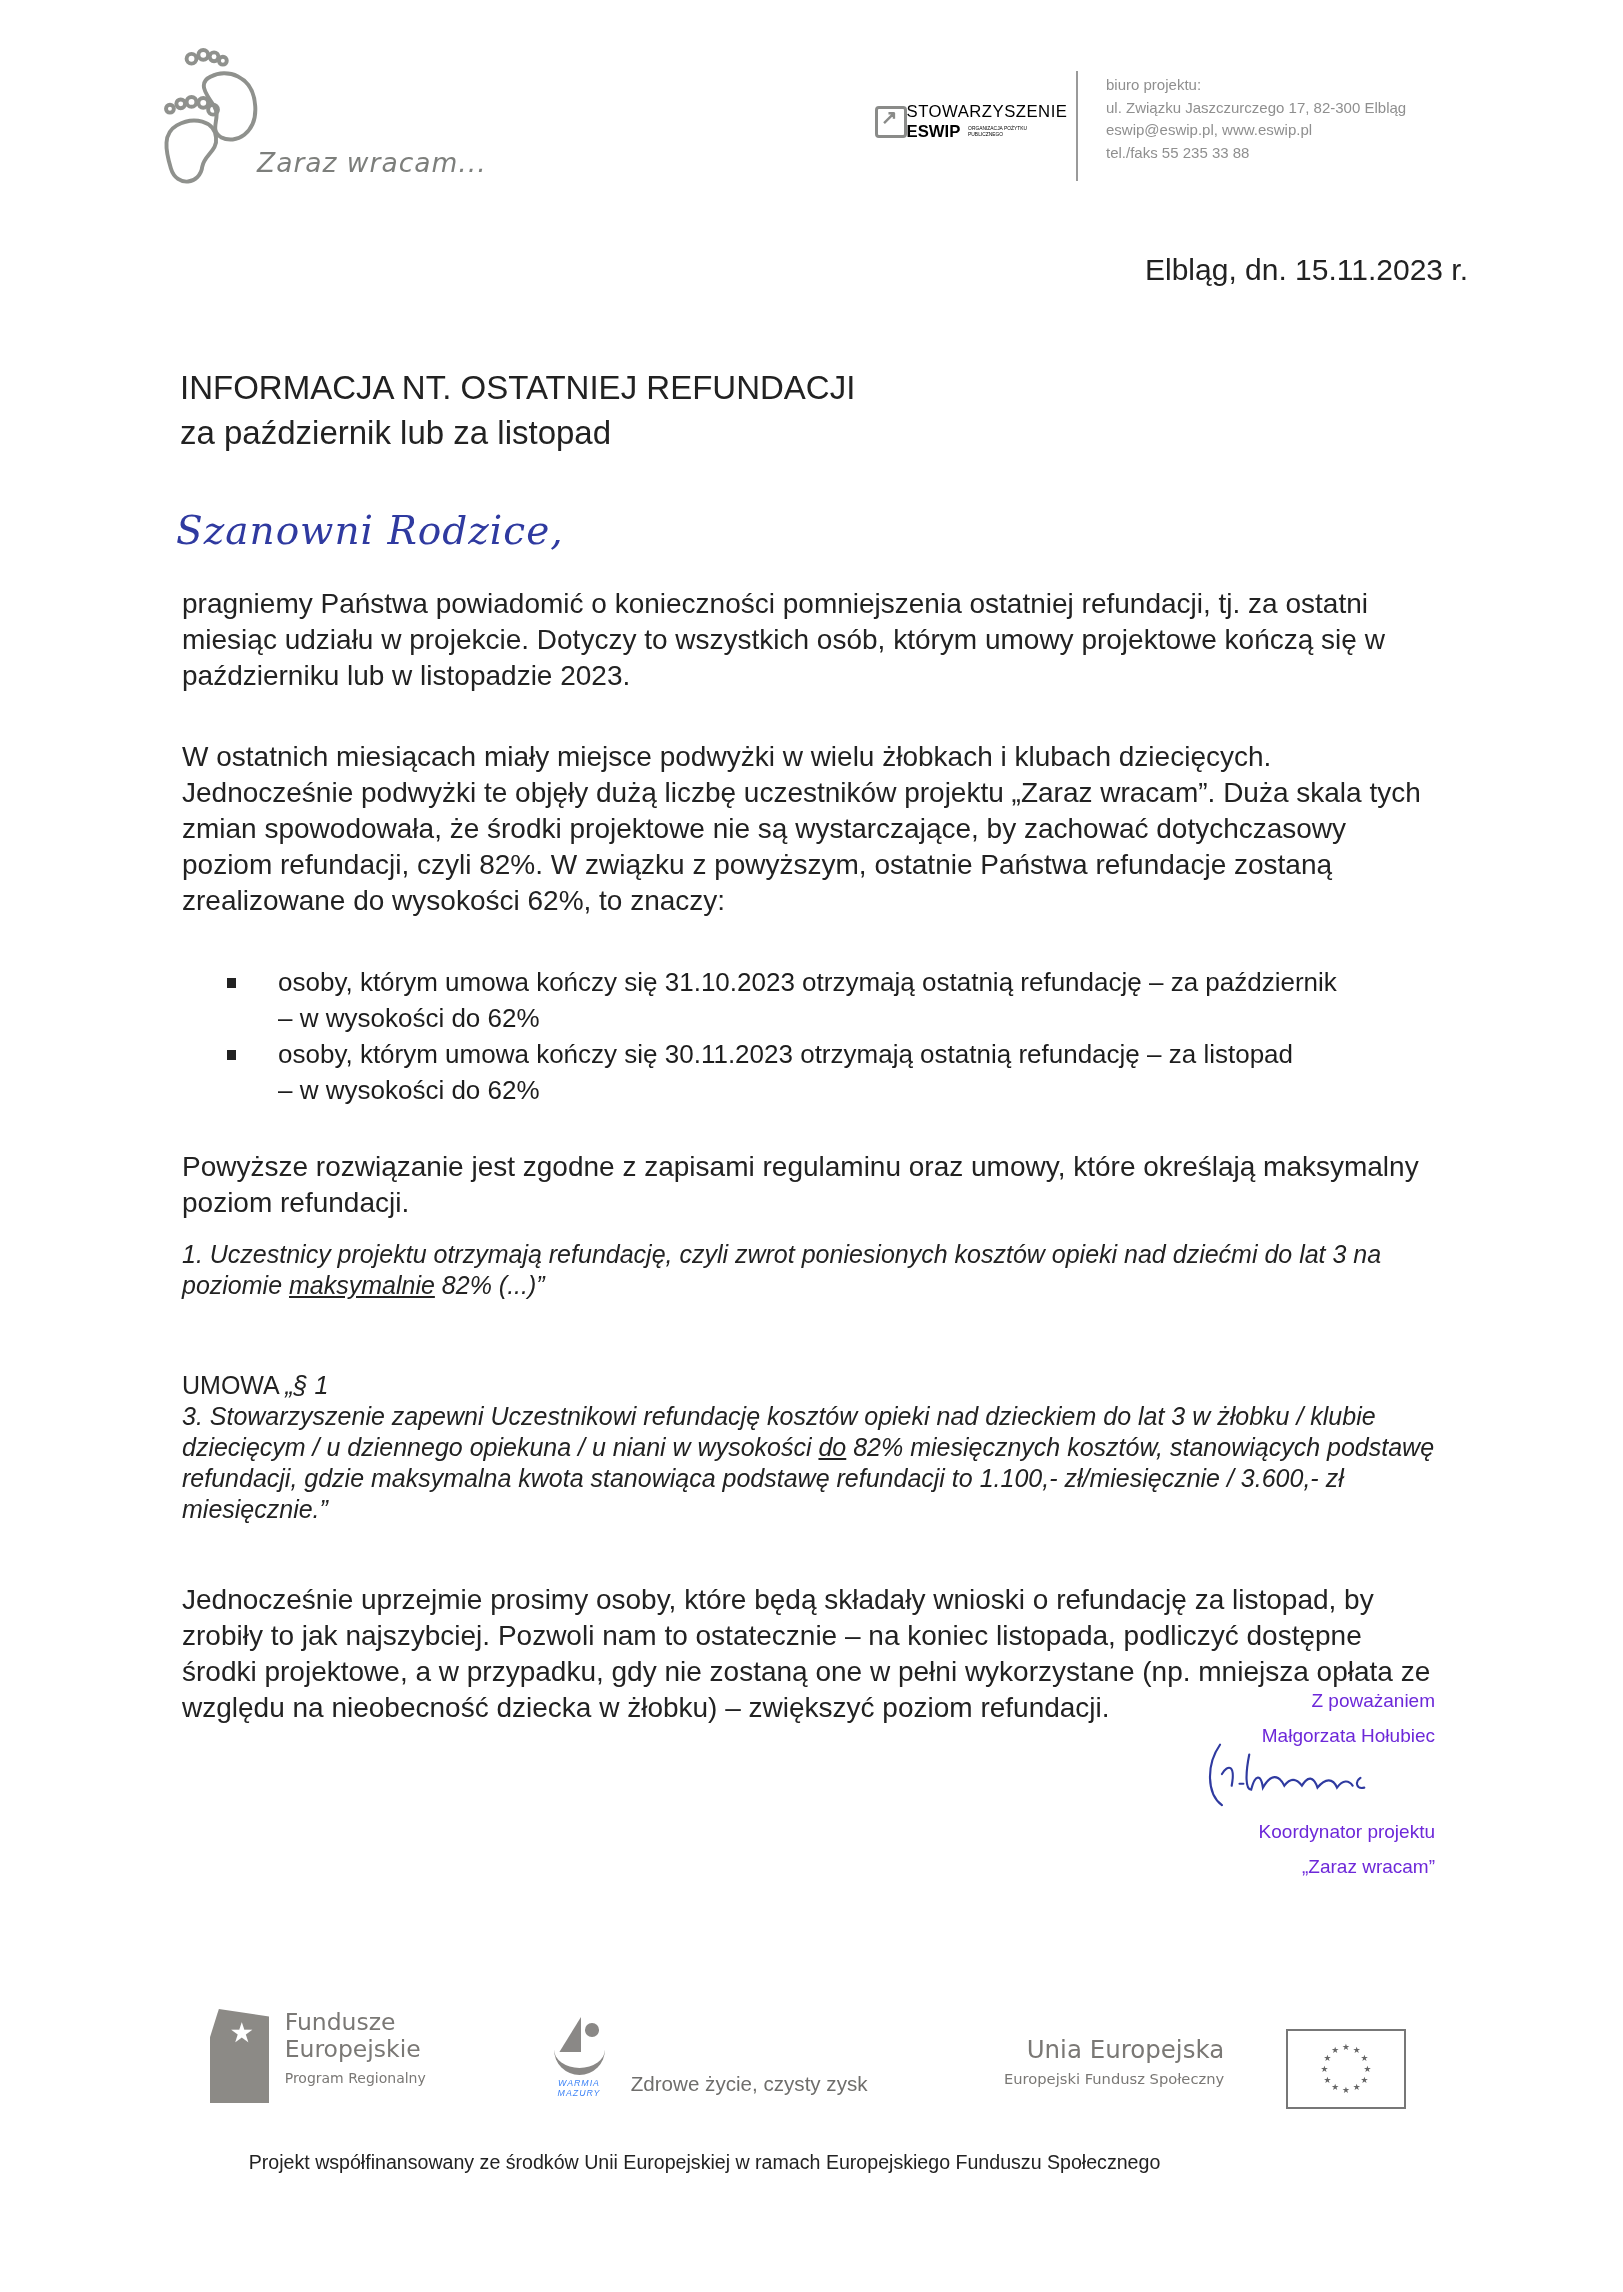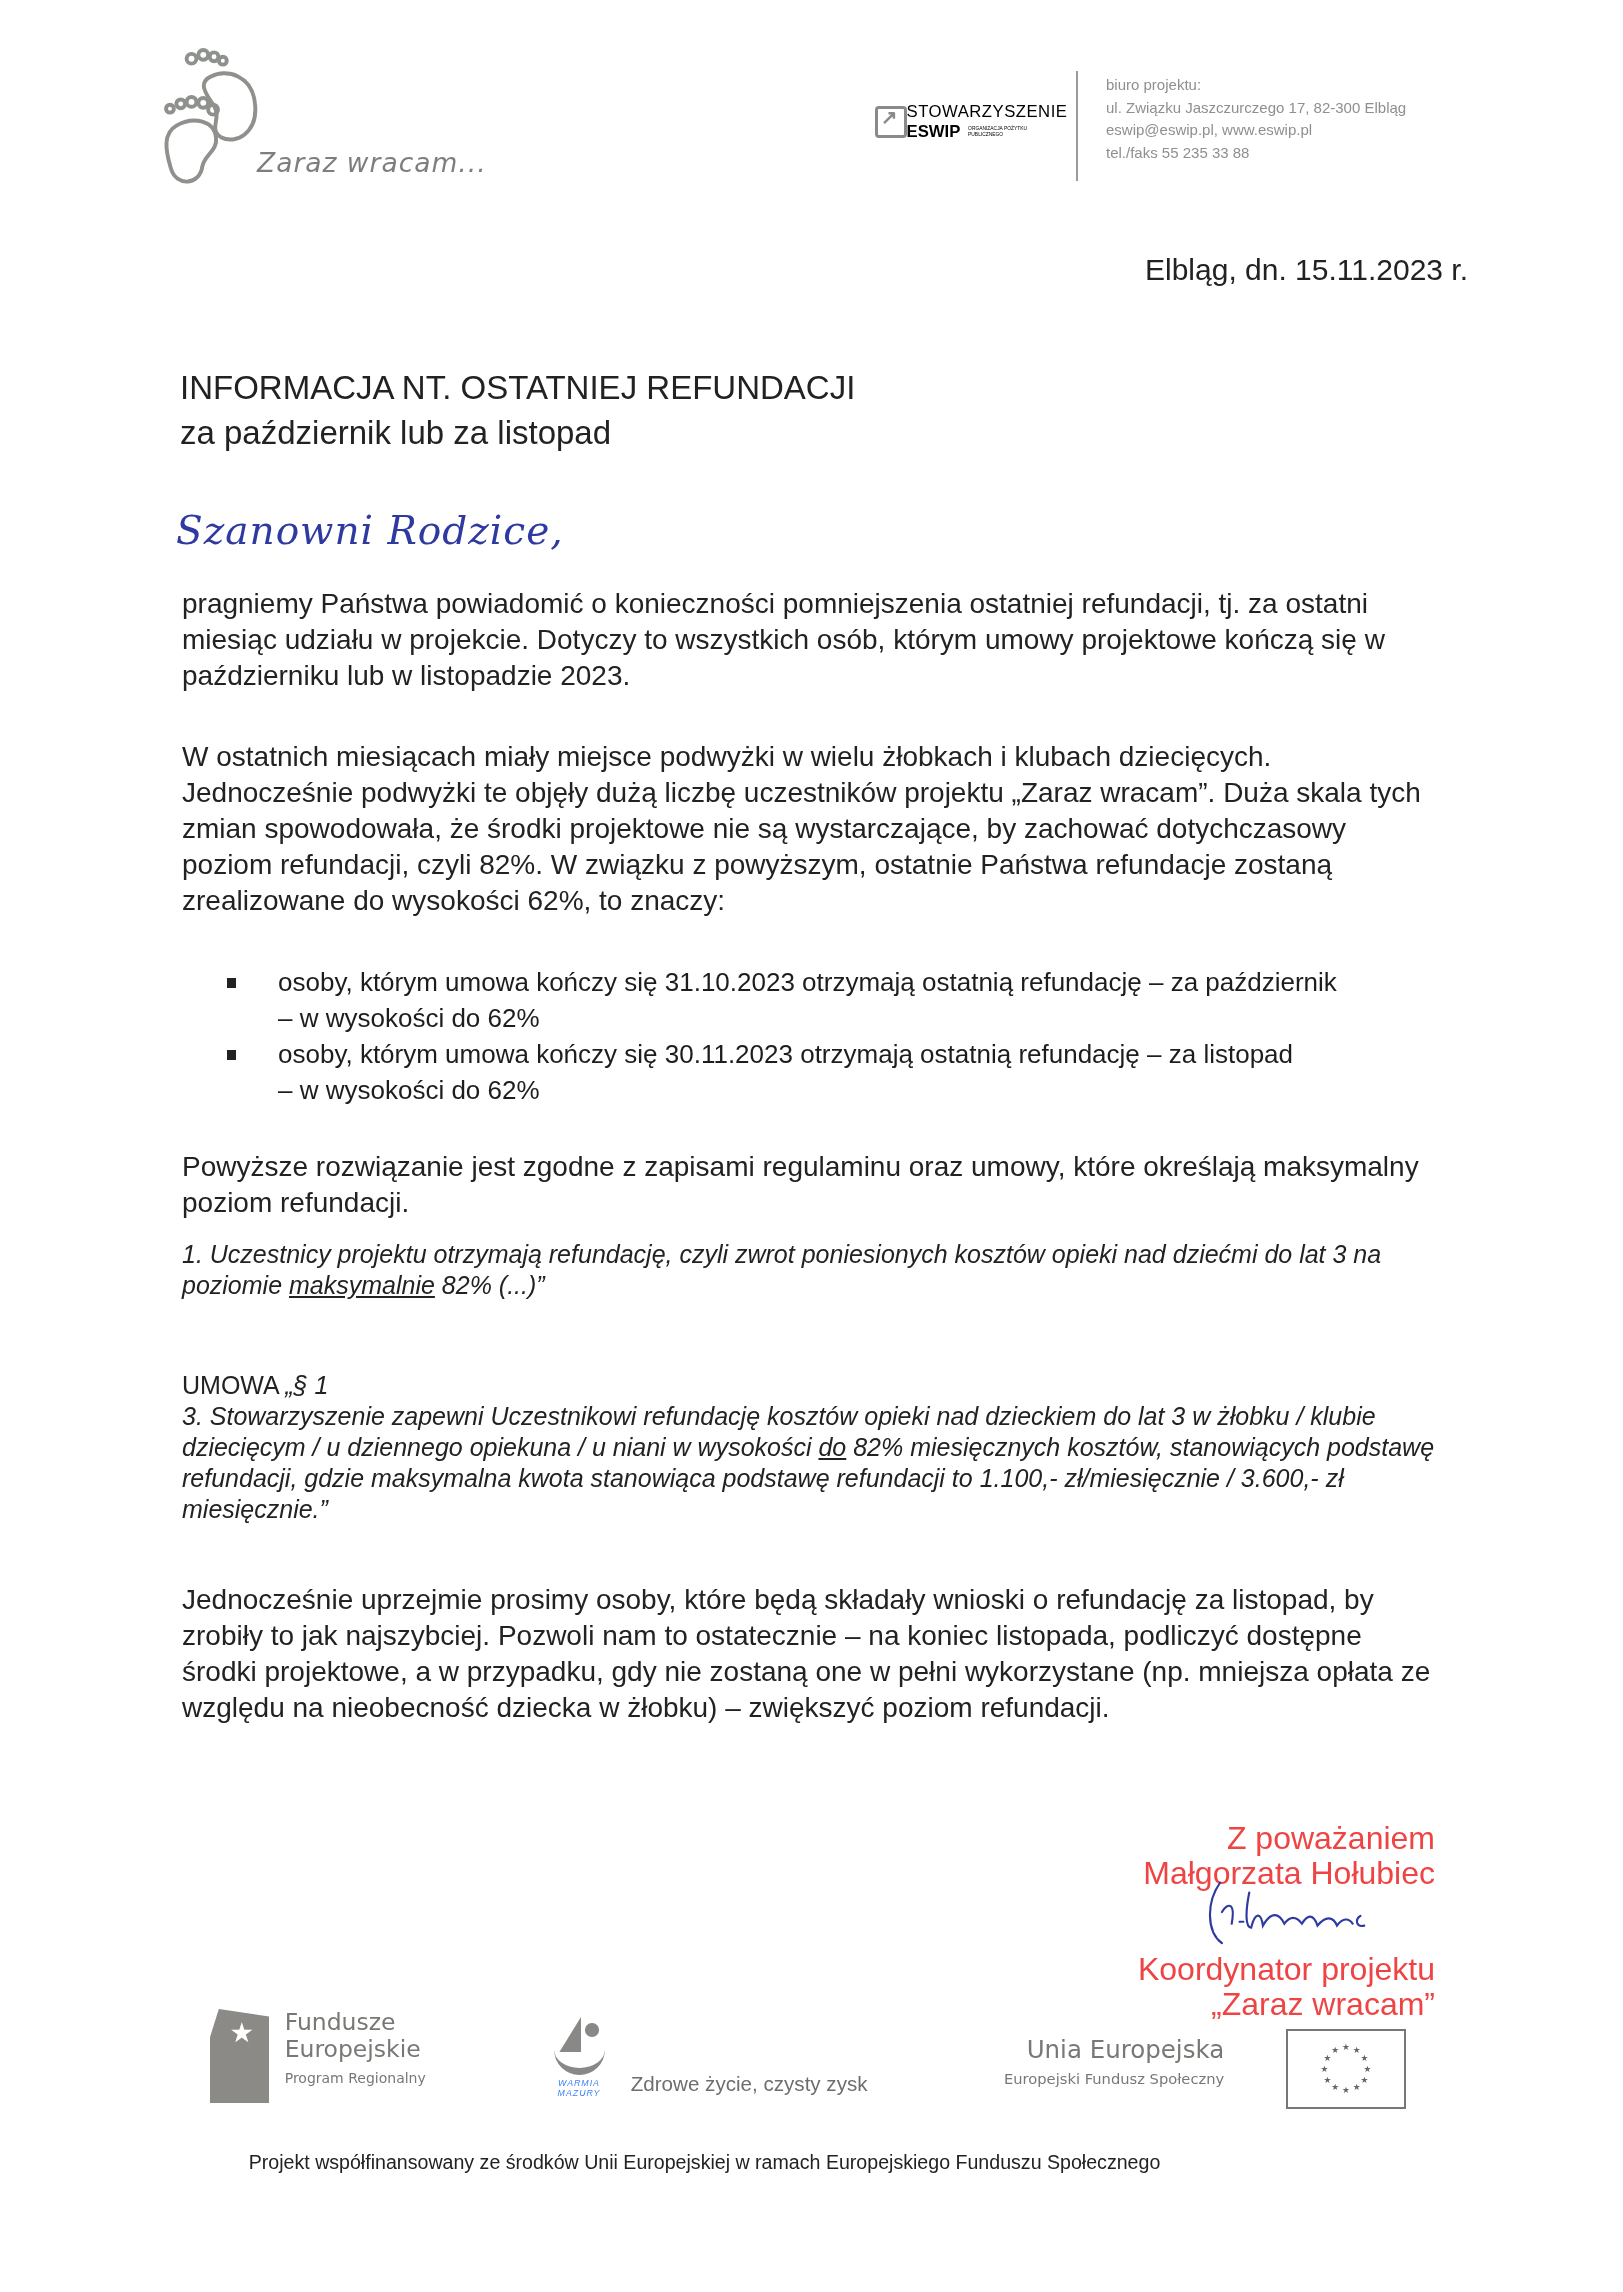--- a/index.html
+++ b/index.html
@@ -37,21 +37,21 @@
   .p3 { top: 1149px; }
 
   .quote { left: 182px; width: 1255px; font-size: 25px; line-height: 31px; color: #222; }
   .q1 { top: 1239px; }
   .q2 { top: 1370px; }
   .it { font-style: italic; }
   .ul { text-decoration: underline; }
 
   .p4 { top: 1582px; }
 
-  .closing { right: 188px; top: 1821px; text-align: right; font-size: 32px; line-height: 35px; color: #ef4444; }
+  .closing { right: 188px; top: 1683px; text-align: right; font-size: 19px; line-height: 35px; color: #6d28d9; }
   .closing .sigspace { height: 61px; position: relative; }
   .sig { position: absolute; right: 0; top: -17.6px; width: 235px; height: 78px; }
 
   
   .fe { left: 210px; top: 2009px; display: flex; gap: 15.7px; align-items: flex-start; }
   .fe-mark { width: 59px; height: 94px; background: #8c8a86; clip-path: polygon(15% 0,100% 8%,100% 100%,0 100%,0 30%); position: relative; }
   .fe-mark::after { content: "★"; position: absolute; left: 19.6px; top: 7.8px; color: #fff; font-size: 27.4px; }
   .fe-text { color: #7a7875; font-family: "DejaVu Sans", sans-serif; }
   .fe-t1 { font-size: 23.5px; line-height: 27.4px; }
   .fe-t2 { font-size: 14px; margin-top: 5.9px; }

